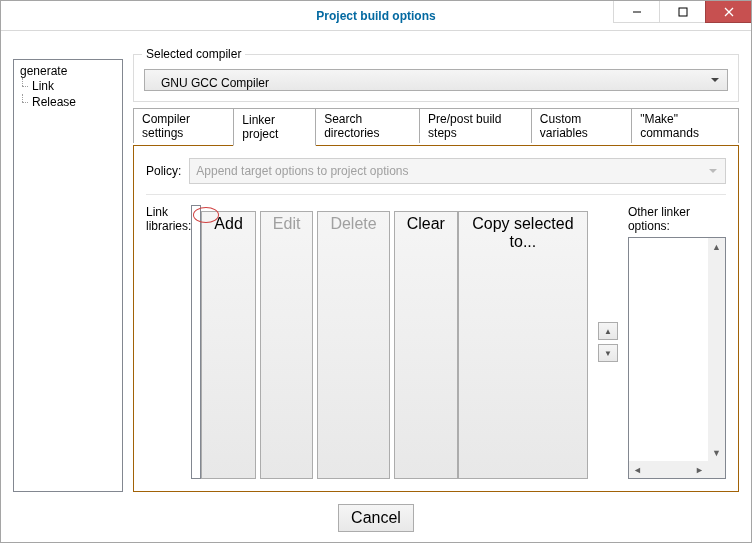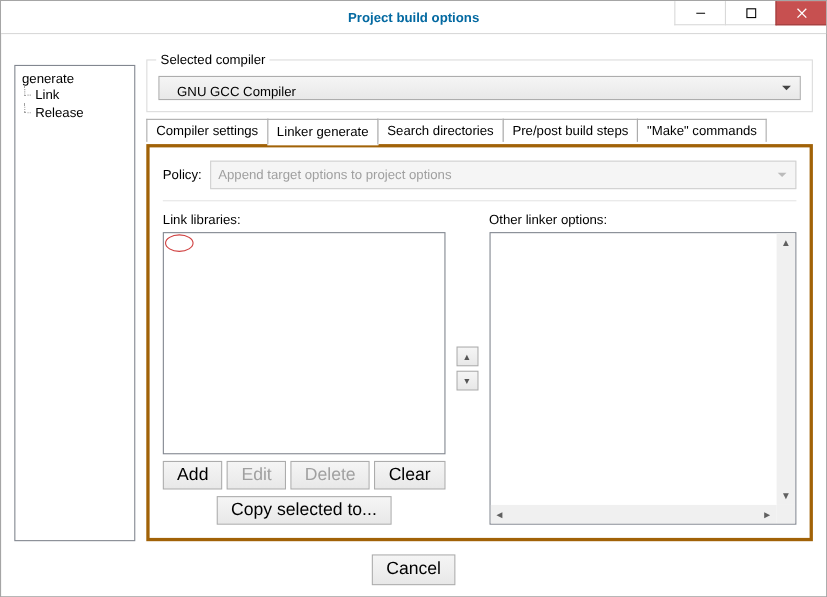--- a/index.html
+++ b/index.html
@@ -164,21 +164,21 @@
   .tab + .tab { margin-left: -1px; }
   .tab.active {
     background: #fff;
     border-bottom: 1px solid #fff;
     padding-top: 4px;
     padding-bottom: 4px;
     position: relative;
     z-index: 3;
   }
   .tab-panel {
-    border: 3px solid #a16207;
+    border: 1px solid #a16207;
     background: #fff;
     flex: 1;
     padding: 12px;
     display: flex;
     flex-direction: column;
     gap: 10px;
     min-height: 0;
   }
   .policy-row {
     display: flex;
@@ -207,21 +207,21 @@
     margin-top: -2px;
     border: 4px solid transparent;
     border-top-color: #bbb;
   }
   .columns {
     flex: 1;
     display: flex;
     gap: 8px;
     min-height: 0;
   }
-  .column-left { flex: 0 0 235px; display: flex; flex-direction: column; }
+  .column-left { flex: 0 0 235px; display: flex; }
   .column-mid { flex: 0 0 24px; display: flex; flex-direction: column; justify-content: center; gap: 4px; align-items: center; }
   .column-right { flex: 1; display: flex; flex-direction: column; justify-content: center; }
   .section-label { font-size: 12px; margin-bottom: 4px; }
   .listbox {
     flex: 1;
     border: 1px solid #828790;
     background: #fff;
     padding: 4px;
     position: relative;
   }
@@ -355,23 +355,24 @@
         <div class="compiler-group">
           <div class="legend">Selected compiler</div>
           <div class="dropdown">
             <span>GNU GCC Compiler</span>
           </div>
         </div>
 
         <div class="tab-area">
           <div class="tabs">
             <div class="tab">Compiler settings</div>
-            <div class="tab active">Linker generate</div>
+            <div class="tab active">Linker project</div>
             <div class="tab">Search directories</div>
             <div class="tab">Pre/post build steps</div>
+            <div class="tab">Custom variables</div>
             <div class="tab">"Make" commands</div>
           </div>
 
           <div class="tab-panel">
             <div class="policy-row">
               <span class="label">Policy:</span>
               <div class="policy-select">
                 <span>Append target options to project options</span>
               </div>
             </div>

